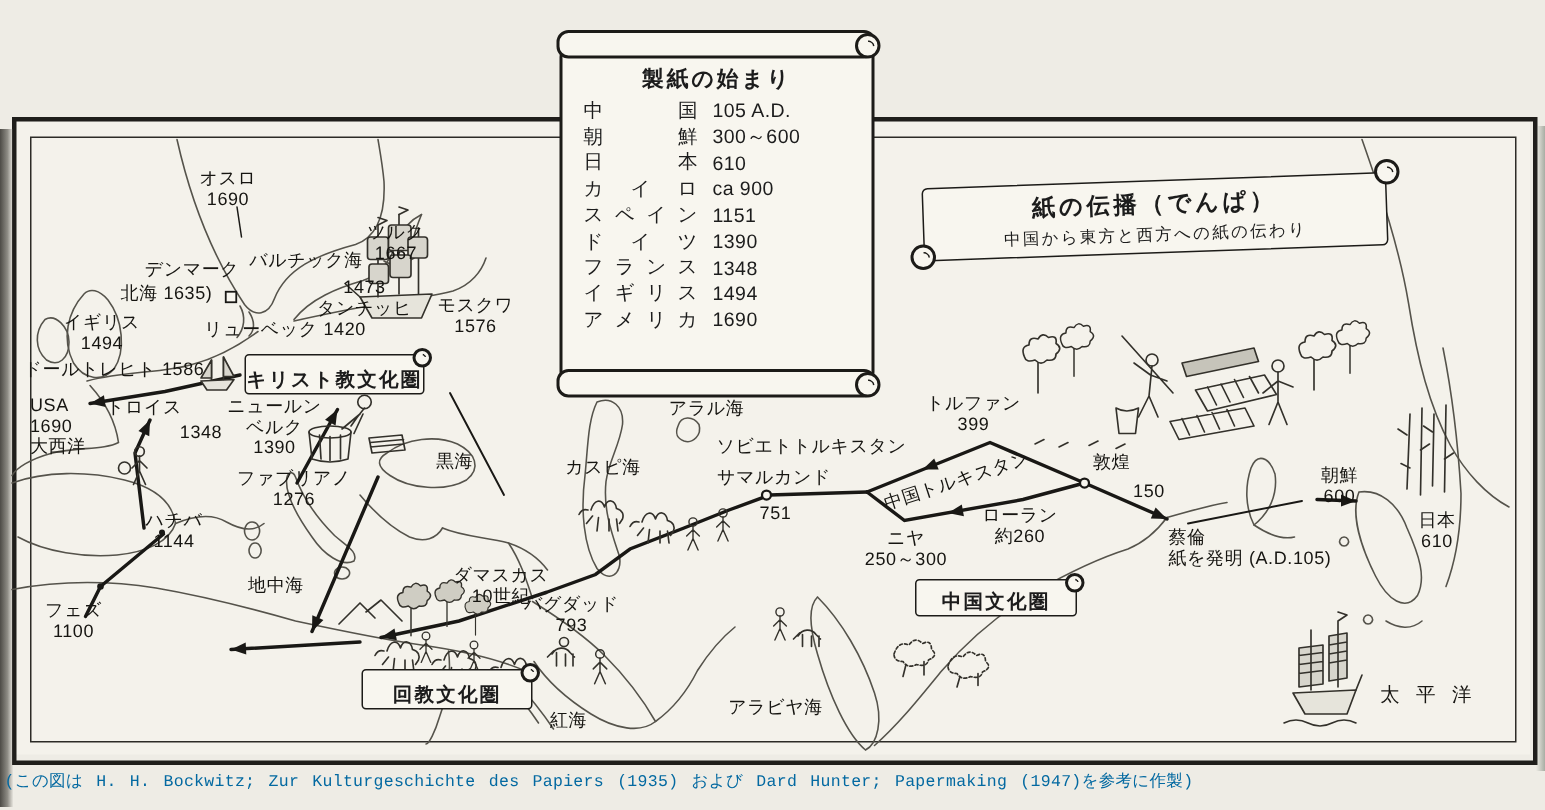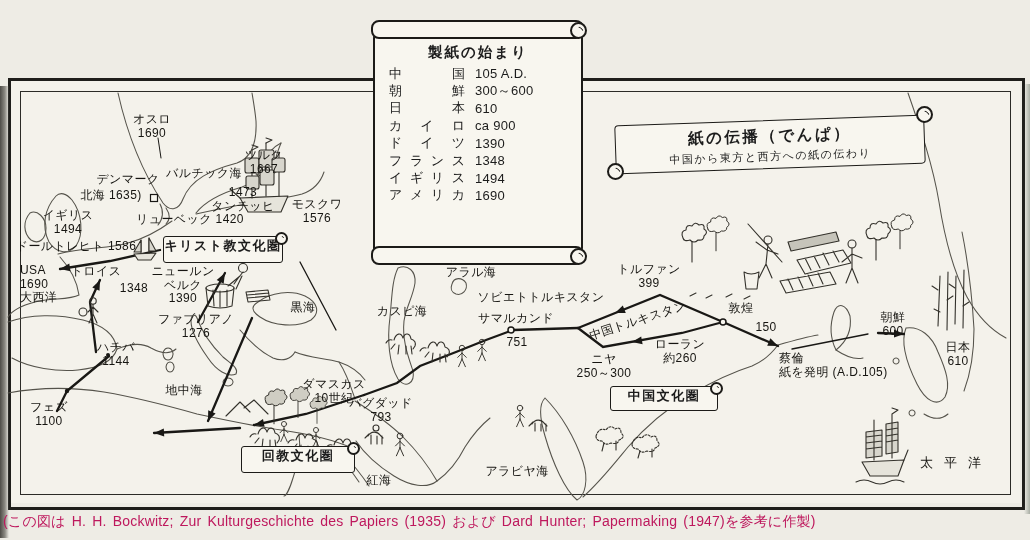--- a/index.html
+++ b/index.html
@@ -16,21 +16,21 @@
   
   svg.map-art{position:absolute;left:0;top:0;z-index:8;pointer-events:none;}
   
   .labels-layer{position:absolute;inset:0;z-index:12;pointer-events:none;}
   .map-label{position:absolute;white-space:pre-line;text-align:center;font-size:12px;line-height:13.5px;
              letter-spacing:.4px;transform:translate(-50%,-50%);color:#161511;}
   .map-label.left{transform:none;text-align:left;}
   .map-label.spaced{letter-spacing:11px;font-size:13px;}
   
   .culture-banner{position:absolute;z-index:14;background:#f8f6ef;border:1.7px solid #1c1b18;border-radius:3px;
-      display:flex;align-items:flex-start;justify-content:center;font-size:13px;font-weight:bold;letter-spacing:1.5px;}
+      display:flex;align-items:flex-end;justify-content:center;font-size:13px;font-weight:bold;letter-spacing:1.5px;}
   .culture-banner .curl{right:-6px;top:-5px;width:9px;height:9px;}
   
   .curl{position:absolute;width:13px;height:13px;border:2px solid #1c1b18;border-radius:50%;background:#f8f6ef;}
   .curl::after{content:"";position:absolute;inset:2.5px;border:1.5px solid #1c1b18;border-radius:50%;
       border-color:#1c1b18 transparent transparent transparent;transform:rotate(40deg);}
   
   .start-scroll{position:absolute;left:373px;top:20px;width:210px;height:245px;z-index:20;}
   .scroll-body{position:absolute;left:0;top:8px;right:0;bottom:7px;background:#f8f6ef;border:2.2px solid #1c1b18;border-radius:10px;}
   .scroll-band{position:absolute;left:-2px;right:-1px;height:15px;background:#f8f6ef;border:2px solid #1c1b18;border-radius:8px;}
   .scroll-band.top{top:0;} .scroll-band.bottom{bottom:0;}
@@ -42,22 +42,22 @@
   .srow .date{margin-left:10px;letter-spacing:.3px;}
   
   .title-banner{position:absolute;left:605px;top:104px;width:330px;height:74px;z-index:20;}
   .ribbon{position:absolute;left:10px;top:16px;right:10px;height:47px;background:#f8f6ef;border:1.8px solid #1c1b18;
           border-radius:4px;transform:rotate(-2deg);display:flex;flex-direction:column;align-items:center;justify-content:center;}
   .ribbon .t1{font-size:15.5px;font-weight:bold;letter-spacing:2.5px;}
   .ribbon .t2{font-size:11px;letter-spacing:1.5px;margin-top:2px;}
   .title-banner .curl.c-left{left:2px;bottom:-2px;}
   .title-banner .curl.c-right{right:2px;top:2px;}
   
-  .caption{position:absolute;left:3px;top:513px;width:1025px;z-index:6;font-family:Liberation Sans, sans-serif;
-           font-size:14px;letter-spacing:.2px;word-spacing:2px;white-space:nowrap;color:#be185d;}
+  .caption{position:absolute;left:3px;top:513px;width:1025px;z-index:6;font-family:Liberation Mono, monospace;
+           font-size:11px;letter-spacing:.2px;word-spacing:2px;white-space:nowrap;color:#0369a1;}
 </style>
 </head>
 <body>
 
 <div class="map-inner-bg"></div>
 <div class="frame-outer"></div>
 <div class="frame-inner"></div>
 <div class="gutter"></div>
 <div class="right-edge"></div>
 
@@ -317,20 +317,24 @@
         </div>
         <div class="srow">
           <span class="place">日本</span>
           <span class="date">610</span>
         </div>
         <div class="srow">
           <span class="place">カイロ</span>
           <span class="date">ca 900</span>
         </div>
         <div class="srow">
+          <span class="place">スペイン</span>
+          <span class="date">1151</span>
+        </div>
+        <div class="srow">
           <span class="place">ドイツ</span>
           <span class="date">1390</span>
         </div>
         <div class="srow">
           <span class="place">フランス</span>
           <span class="date">1348</span>
         </div>
         <div class="srow">
           <span class="place">イギリス</span>
           <span class="date">1494</span>

